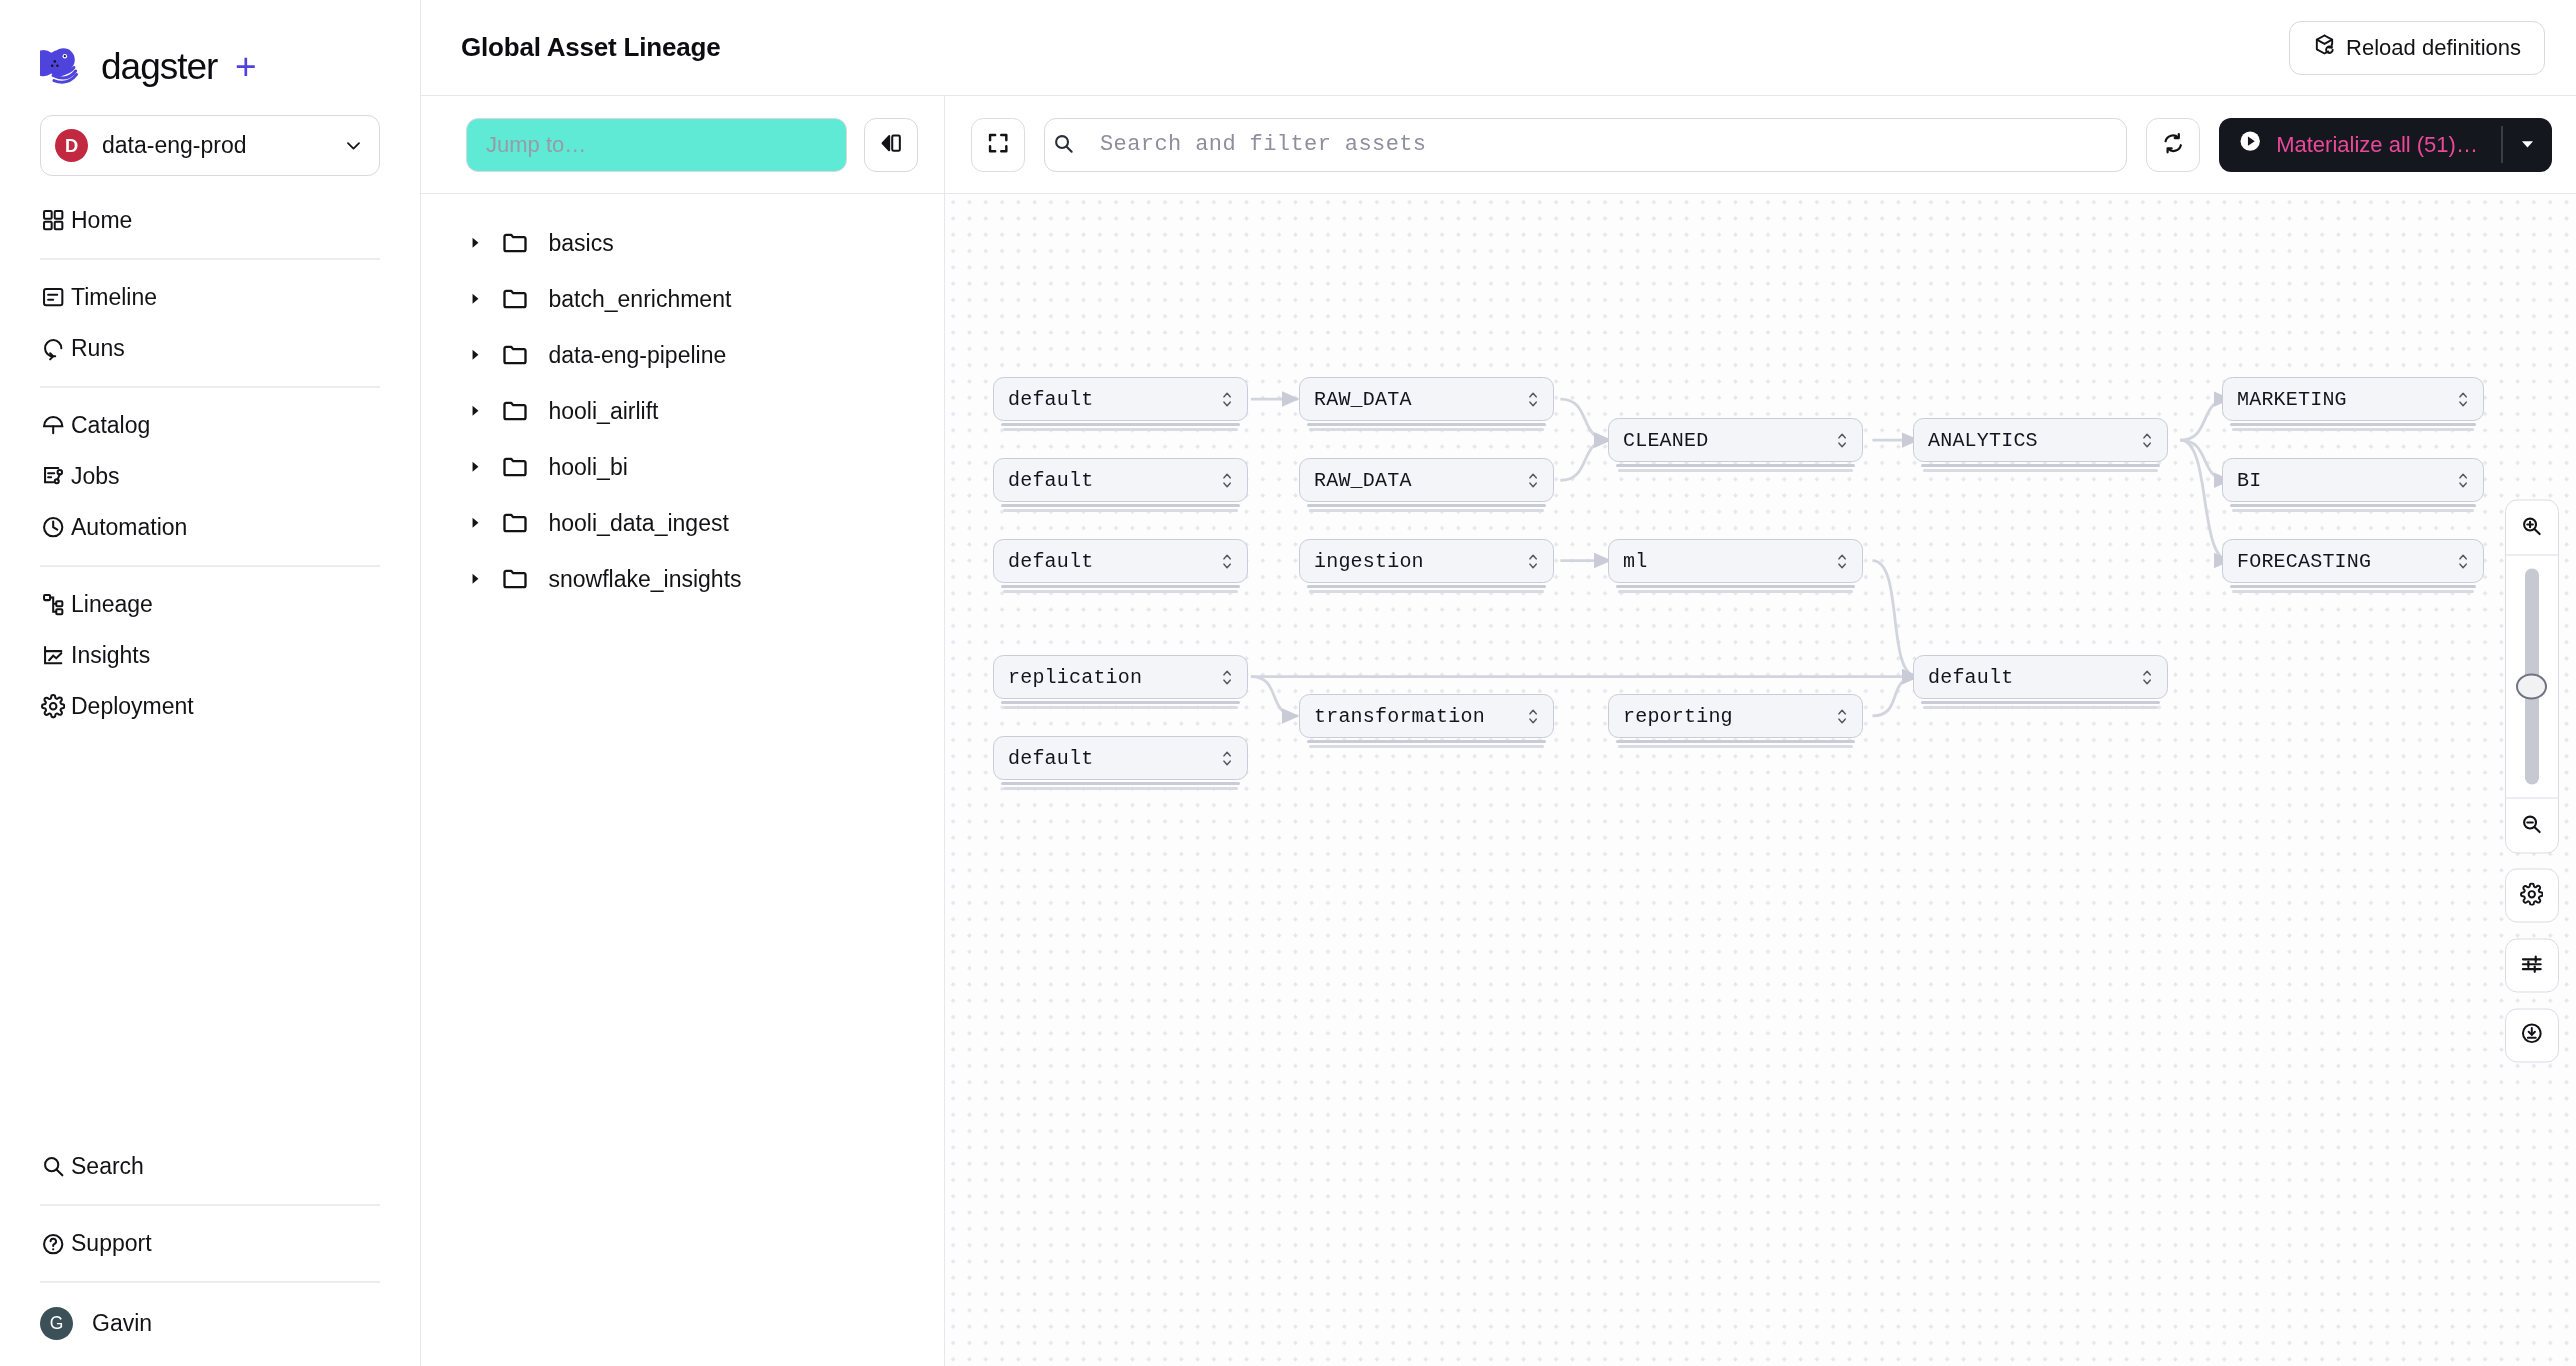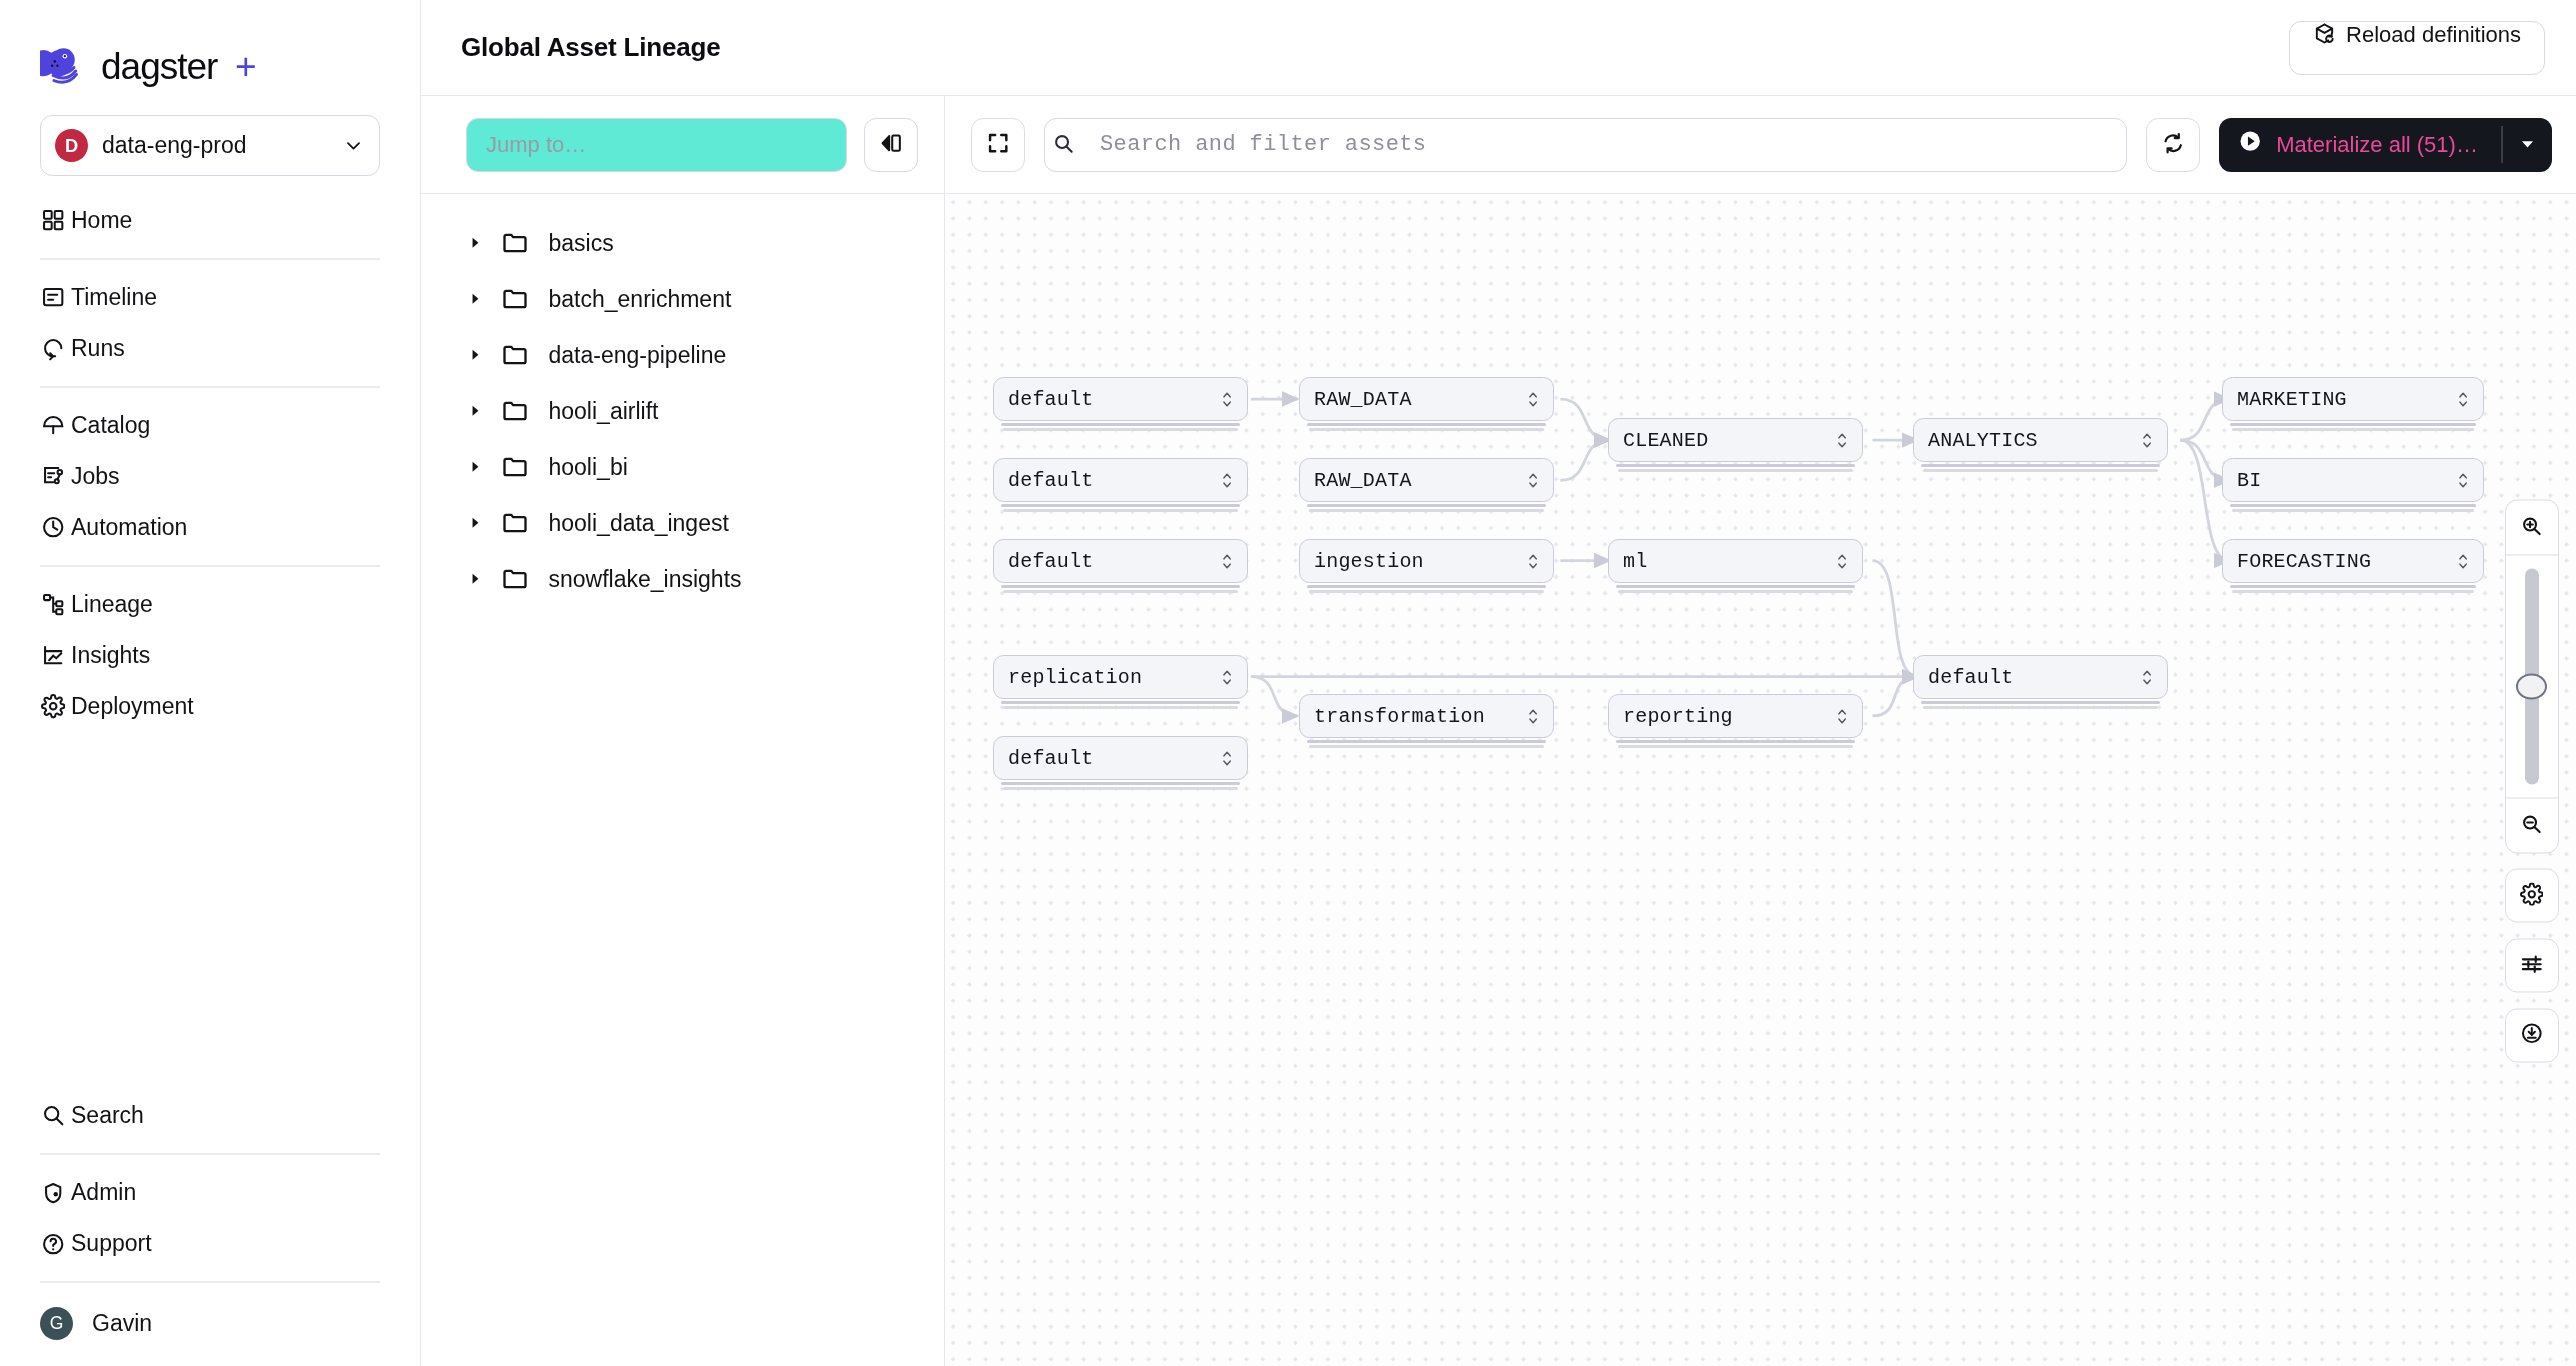--- a/index.html
+++ b/index.html
@@ -76,21 +76,21 @@
   .topbar {
     height: 96px; flex: 0 0 96px;
     border-bottom: 1.7px solid #e6e6eb;
     display: flex; align-items: center; justify-content: space-between;
     padding: 0 31px 0 40px;
   }
   .page-title { font-size: 26px; font-weight: 700; color: #0d0d11; letter-spacing: -0.2px; }
   .btn-reload {
     height: 54px; border: 1.7px solid #d7d8e0; border-radius: 12.2px;
     background: #fff; cursor: pointer;
-    display: flex; align-items: flex-start; gap: 10px;
+    display: flex; align-items: center; gap: 10px;
     padding: 0 23px; font-size: 22px; color: #131316;
     font-family: "Liberation Sans", sans-serif;
   }
 
   .toolbar {
     height: 98px; flex: 0 0 98px;
     display: flex; align-items: center;
     border-bottom: 1.7px solid #e6e6eb;
   }
   .toolbar-left {
@@ -374,29 +374,20 @@
           <svg viewBox="0 0 24 24" width="24.4" height="24.4" fill="none" stroke="#131316" stroke-width="2" stroke-linecap="round">
               <circle cx="10.5" cy="10.5" r="6.5"></circle>
               <line x1="15.5" y1="15.5" x2="21" y2="21"></line>
             </svg>
         </span>
         <span>Search</span>
       </div>
 
       <div class="nav-sep"></div>
 
-      <div class="nav-item">
-        <span class="nav-ic">
-          <svg viewBox="0 0 24 24" width="24.4" height="24.4" fill="none" stroke="#131316" stroke-width="2" stroke-linecap="round" stroke-linejoin="round">
-              <path d="M12 3 5 6v6c0 4.5 3 7.8 7 9 4-1.2 7-4.5 7-9V6z"></path>
-              <circle cx="14.5" cy="13" r="2.2" fill="#131316" stroke="none"></circle>
-            </svg>
-        </span>
-        <span>Admin</span>
-      </div>
 
       <div class="nav-item">
         <span class="nav-ic">
           <svg viewBox="0 0 24 24" width="24.4" height="24.4" fill="none" stroke="#131316" stroke-width="2" stroke-linecap="round">
               <circle cx="12" cy="12" r="9"></circle>
               <path d="M9.4 9.2a2.7 2.7 0 1 1 3.6 2.6c-.7.3-1 .9-1 1.6v.3"></path>
               <circle cx="12" cy="17" r="1.1" fill="#131316" stroke="none"></circle>
             </svg>
         </span>
         <span>Support</span>

